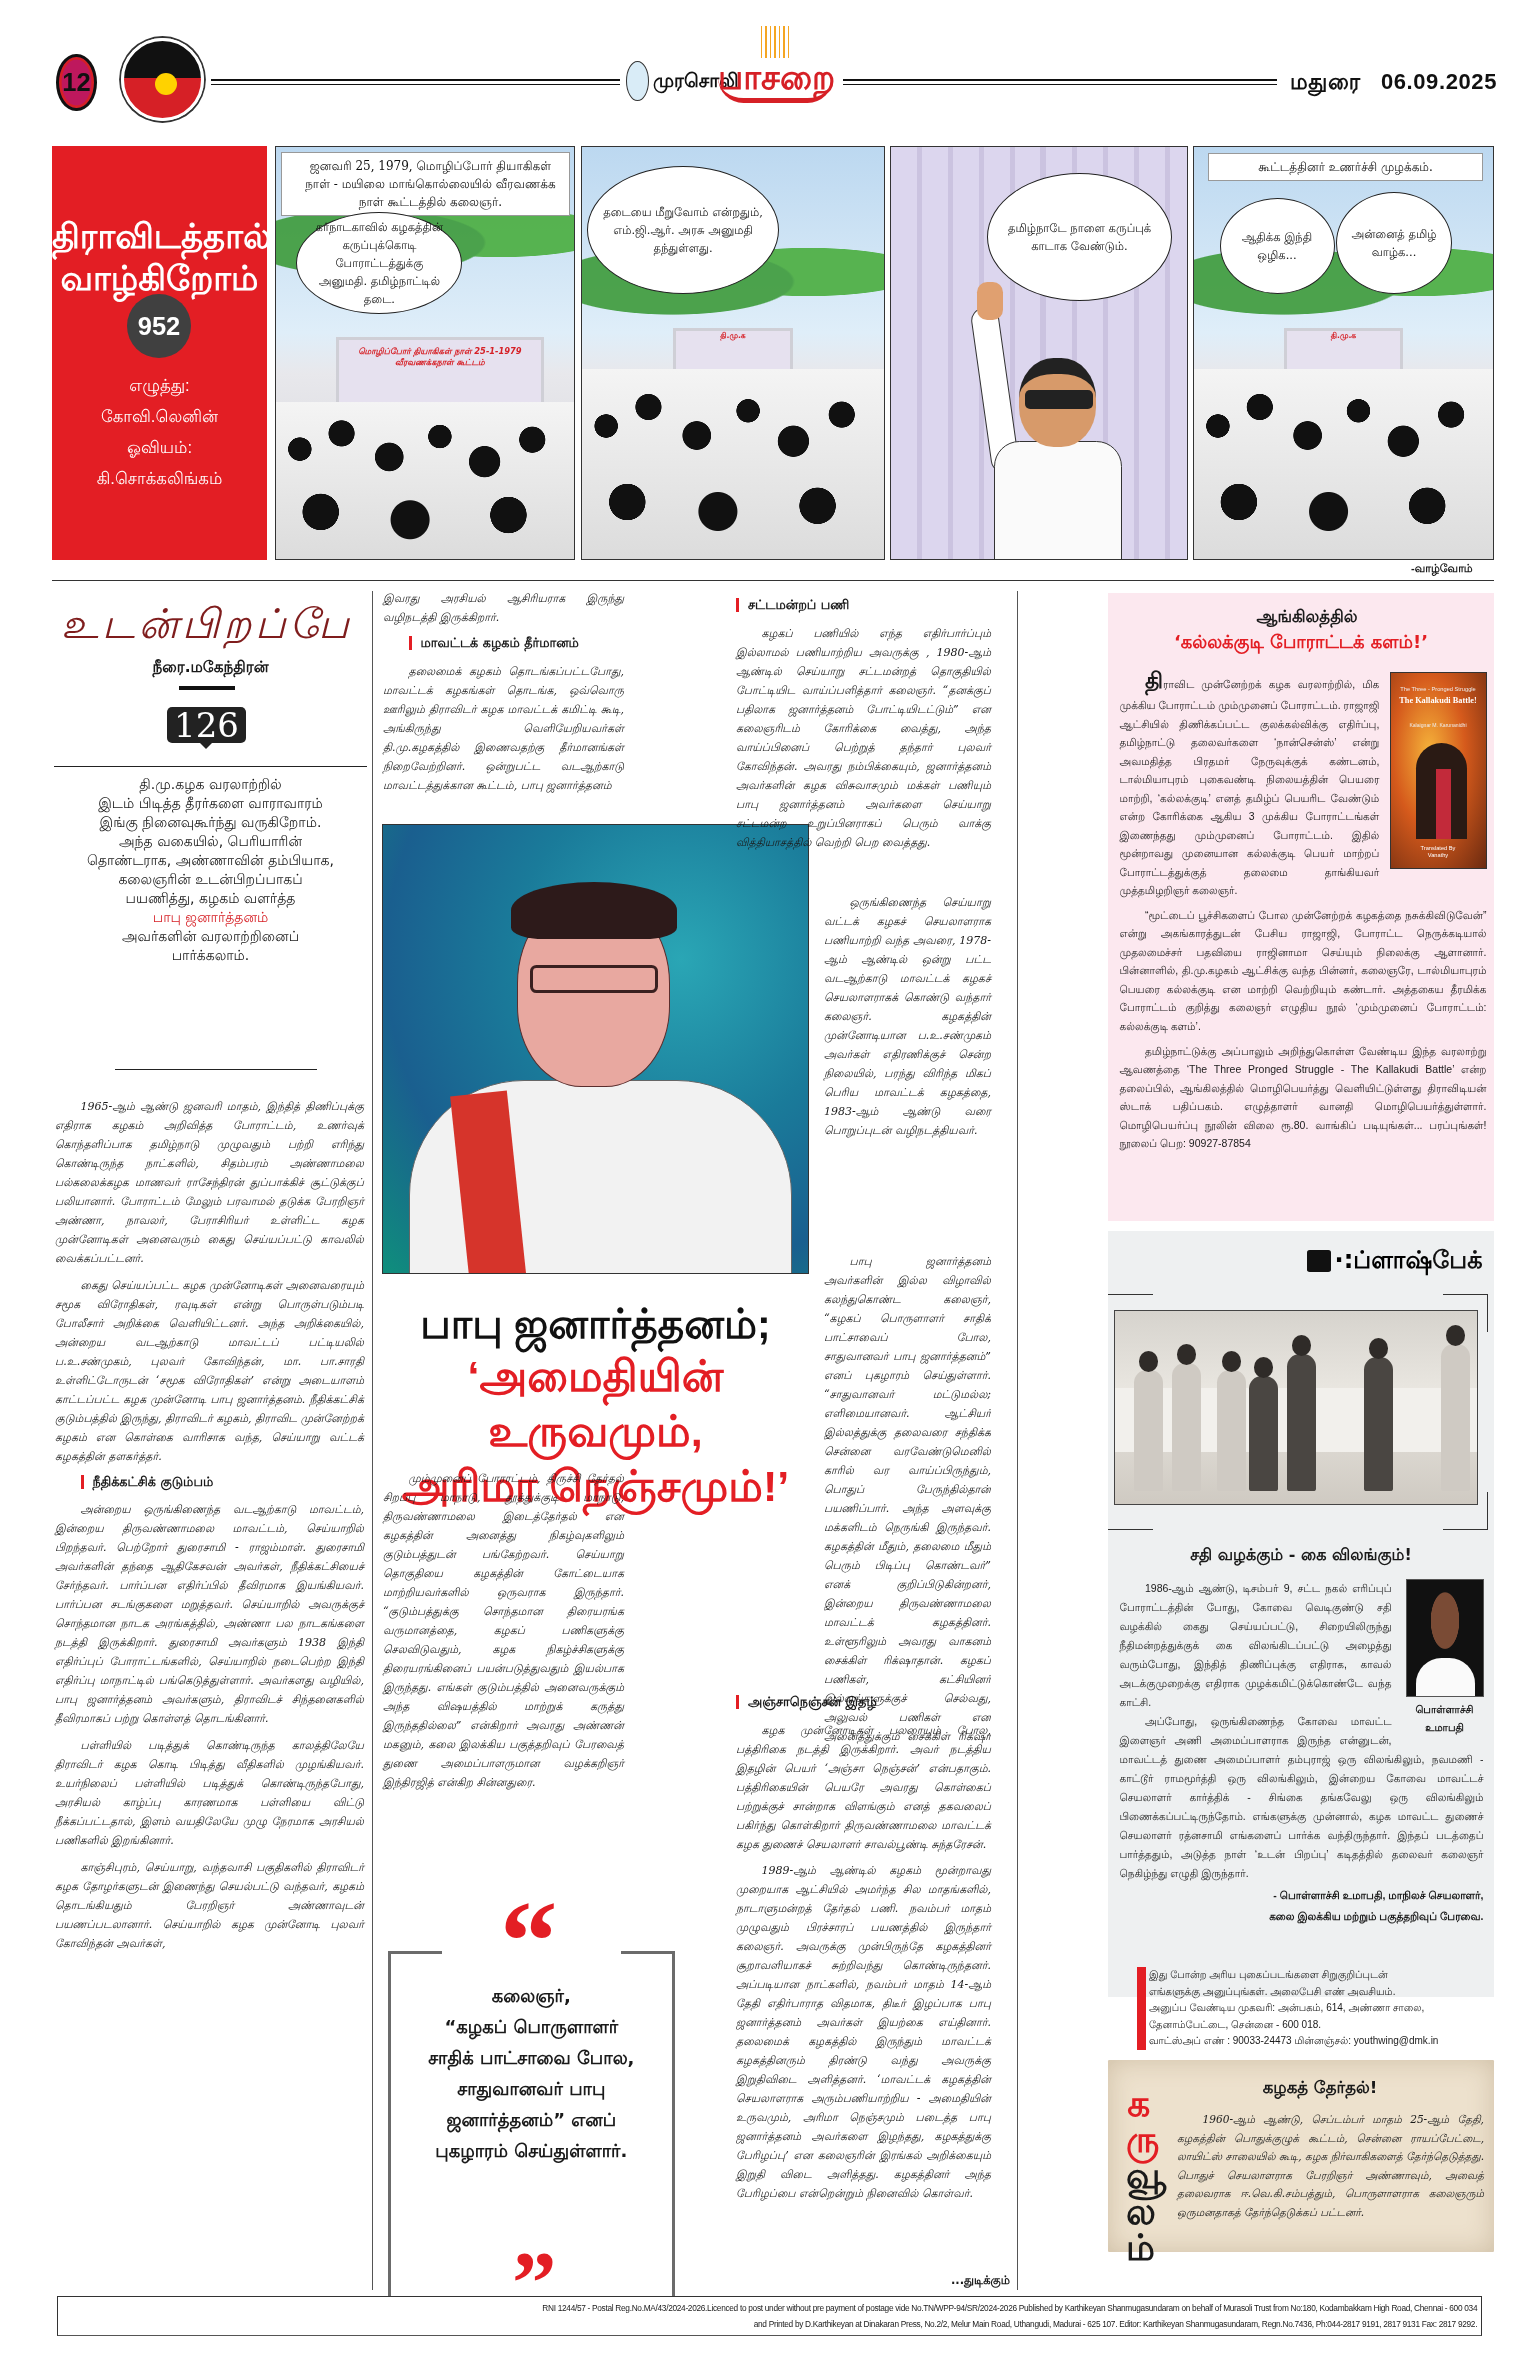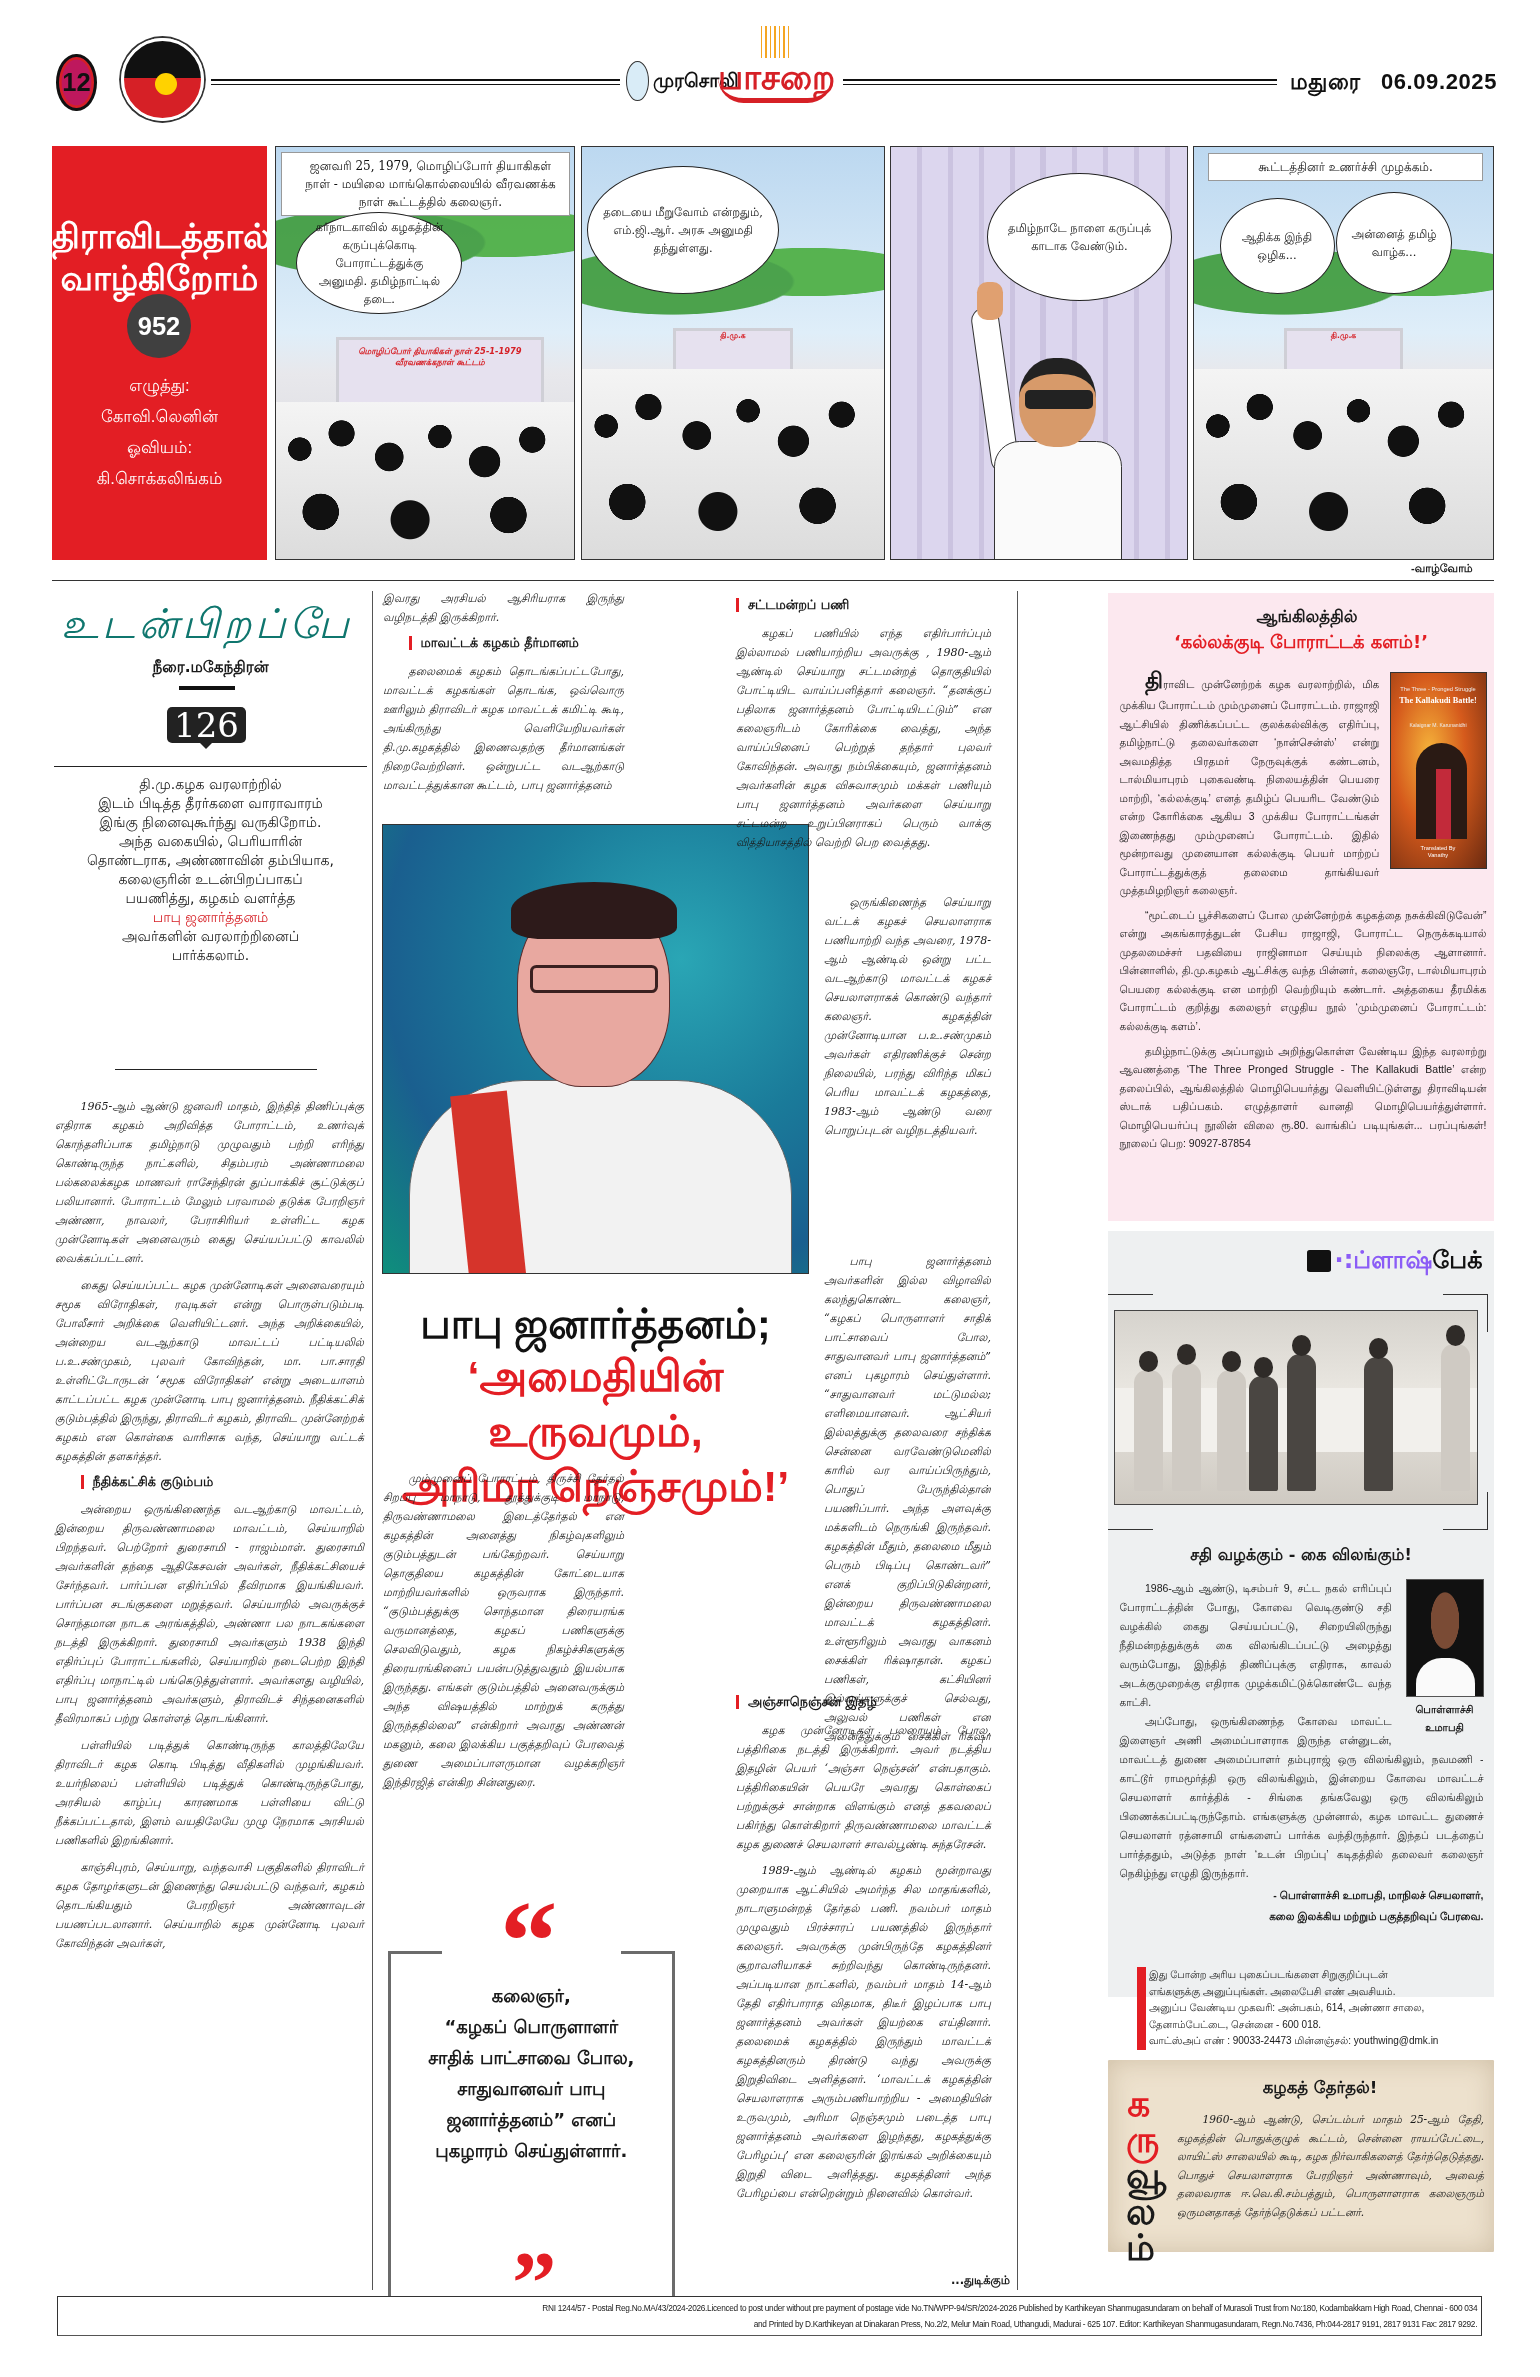--- a/index.html
+++ b/index.html
@@ -50,21 +50,21 @@
   .vazhvom { position: absolute; left: 1411px; top: 562px; font: bold 11px "Liberation Sans", sans-serif; }
   .hr-strip { position: absolute; left: 52px; top: 580px; width: 1442px; border-top: 1.3px solid #333; }
 
   
   .col { position: absolute; font-family: "DejaVu Serif", serif; color: #1a1a1a; }
   .col p { font-size: 11px; line-height: 19px; text-align: justify; font-style: italic; text-indent: 25.5px; margin-bottom: 7.7px; }
   .col p.noindent { text-indent: 0; }
   .col h3 { font: bold 12.8px "DejaVu Sans", sans-serif; margin: 9px 0 11.5px 25.5px; padding-left: 9px; border-left: 3.2px solid #e31e24; line-height: 14px; }
   .vline { position: absolute; border-left: 1.3px solid #555; }
 
-  .series-logo { position: absolute; left: 61px; top: 600px; width: 294px; font: 41px "DejaVu Serif", serif; letter-spacing: 3.8px; font-style: italic; color: #0f766e; }
+  .series-logo { position: absolute; left: 61px; top: 600px; width: 294px; font: 41px "DejaVu Serif", serif; letter-spacing: 3.8px; font-style: italic; color: #7f1d1d; }
   .byline { position: absolute; left: 51px; top: 658px; width: 319px; text-align: center; font: bold 15.3px "DejaVu Sans", sans-serif; }
   .byline-bar { position: absolute; left: 179px; top: 686px; width: 56px; height: 3.8px; background: #111; }
   .series-num { position: absolute; left: 167px; top: 707px; width: 79px; height: 36px; background: #222; border-radius: 5.1px; color: #fff; font: 34px "DejaVu Serif", serif; text-align: center; line-height: 36px; }
   .series-num::after { content: ""; position: absolute; left: 33px; bottom: -11.5px; border: 6.4px solid transparent; border-top: 6.4px solid #222; }
   .intro { position: absolute; left: 54px; top: 766px; width: 313px; text-align: center; font: 14px "DejaVu Sans", sans-serif; line-height: 19px; border-top: 1.3px solid #222; padding-top: 7.7px; }
   .intro .name { color: #d62026; }
   .intro-bottom-rule { position: absolute; left: 115px; top: 1069px; width: 202px; border-top: 1.9px solid #222; }
 
   .portrait { position: absolute; left: 382px; top: 824px; width: 427px; height: 450px; border: 0.6px solid #333; overflow: hidden;
      background: radial-gradient(ellipse at 70% 30%, #2aa6b5 0%, #1a7b9a 40%, #1a5f8f 70%, #0f8f7c 100%); }
@@ -97,21 +97,21 @@
   .bookcover .bt1 { position: absolute; top: 12.8px; left: 0; width: 100%; font-size: 5.7px; color: #eee; }
   .bookcover .bt2 { position: absolute; top: 23px; left: 0; width: 100%; font: bold 8.3px "Liberation Serif", serif; color: #fff; }
   .bookcover .bt3 { position: absolute; top: 49px; left: 0; width: 100%; font-size: 5.1px; color: #eee; }
   .bookcover .bt4 { position: absolute; top: 172px; left: 0; width: 100%; font-size: 5.7px; color: #fff; line-height: 7px; }
   .bookcover .fig { position: absolute; left: 25.5px; top: 70px; width: 51px; height: 96px; border-radius: 25.5px 25.5px 0 0; background: #2a1a14; }
   .bookcover .scarf { position: absolute; left: 45px; top: 96px; width: 15.3px; height: 70px; background: #c22a3a; }
 
   .flashback { position: absolute; left: 1108px; top: 1231px; width: 386px; height: 766px; background: #eef0f1; }
   .flashback .logo { position: absolute; right: 11.5px; top: 15.3px; font: bold 24px "DejaVu Sans", sans-serif; color: #111; }
   .flashback .logo .cam { display: inline-block; width: 24px; height: 22px; background: #111; border-radius: 2.6px; vertical-align: middle; margin-right: 3.8px; }
-  .flashback .logo .red { color: #8b5cf6; }
+  .flashback .logo .red { color: #000000; }
   .photo-frame { position: absolute; left: 0; top: 63px; width: 380px; height: 236px; }
   .photo-frame .c { position: absolute; border-color: #333; border-style: solid; width: 45px; height: 38px; }
   .photo { position: absolute; left: 6.4px; top: 16px; width: 300px; height: 195px; border: 0.6px solid #444; overflow: hidden; background: linear-gradient(180deg, #d6d3cd 0%, #e9e6e0 40%, #cfcac2 100%); }
   .photo .wall { position: absolute; left: 0; right: 0; top: 77px; height: 64px; background: #f2f0ec; }
   .photo .person { position: absolute; bottom: 12.8px; width: 29px; height: 121px; border-radius: 12.8px 12.8px 2.6px 2.6px; background: #4a4642; }
   .photo .person.light { background: #cfcac3; }
   .photo .head { position: absolute; top: -19px; left: 5.1px; width: 19px; height: 20.4px; border-radius: 50%; background: #2f2b28; }
   .flashback .caption-title { position: absolute; left: 0; top: 314px; width: 386px; text-align: center; font: bold 16px "DejaVu Sans", sans-serif; }
   .flashback .body { position: absolute; left: 11.5px; top: 348px; width: 364px; font: 10.5px "Liberation Sans", sans-serif; line-height: 19px; text-align: justify; }
   .flashback .body p { text-indent: 25.5px; }

